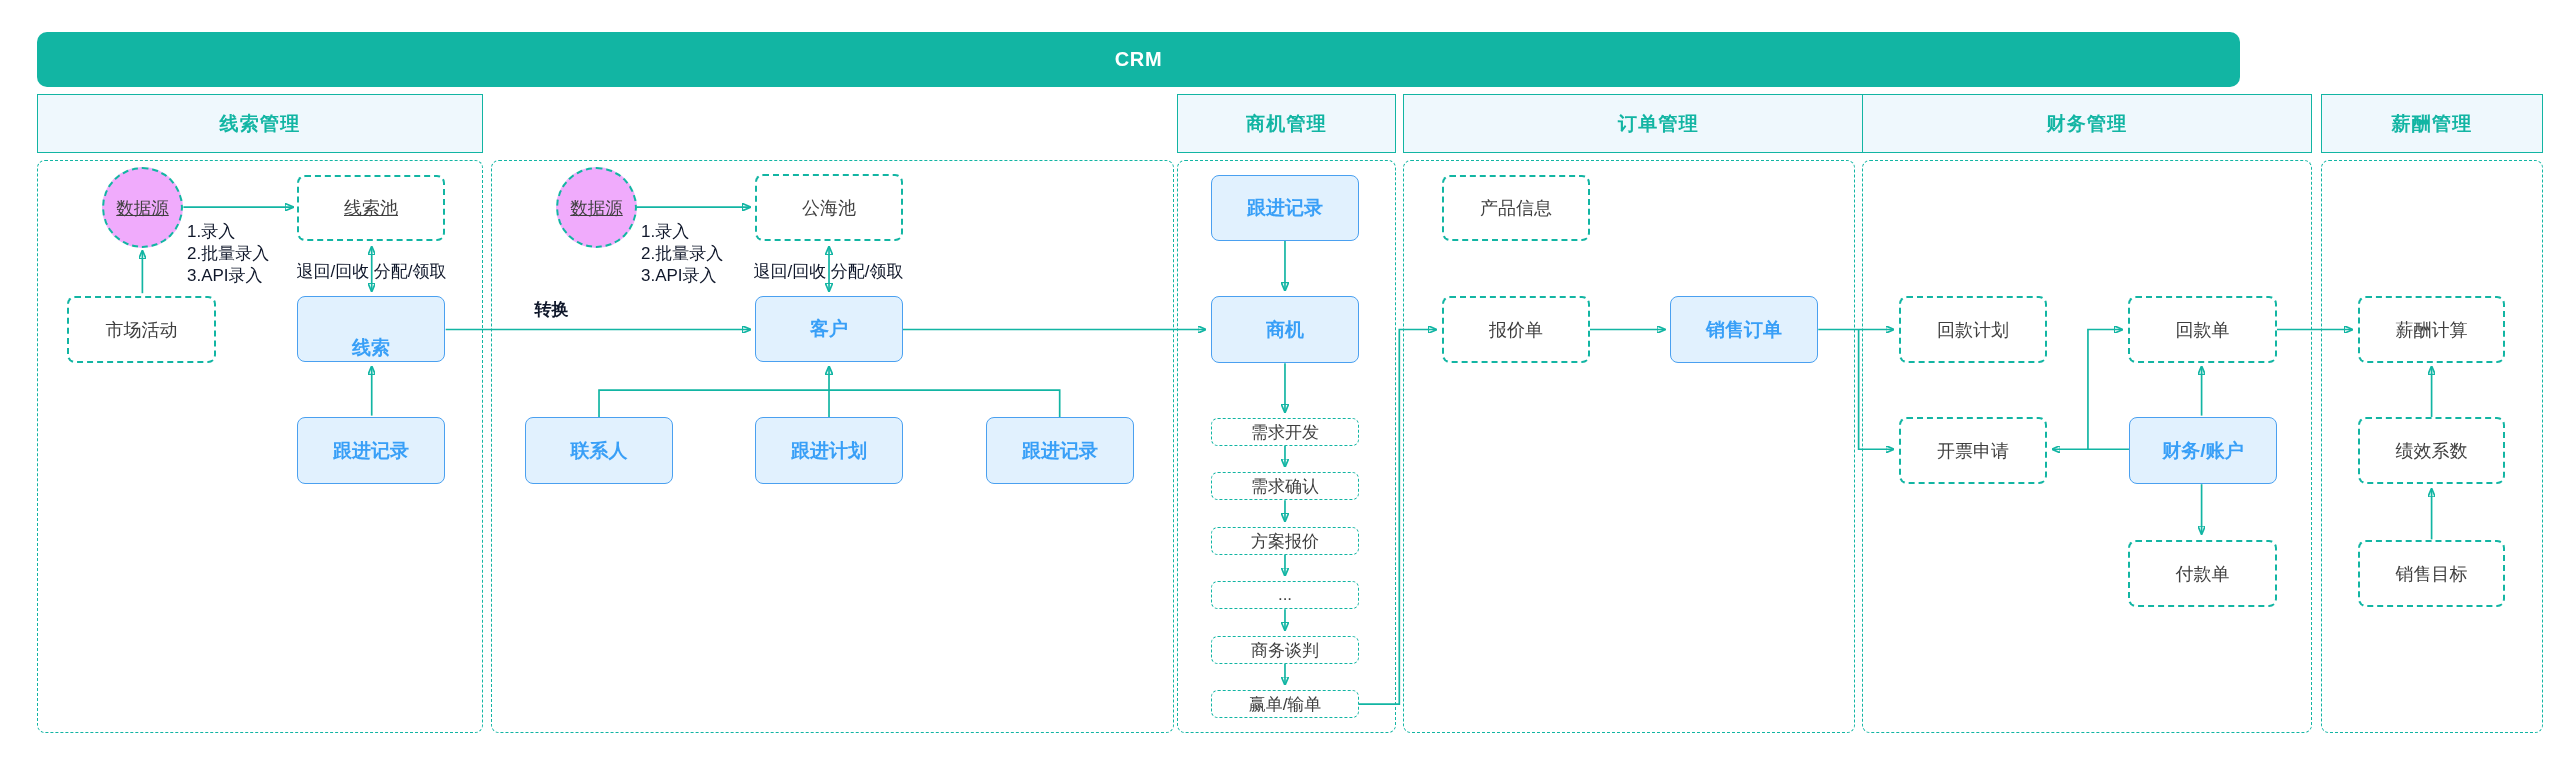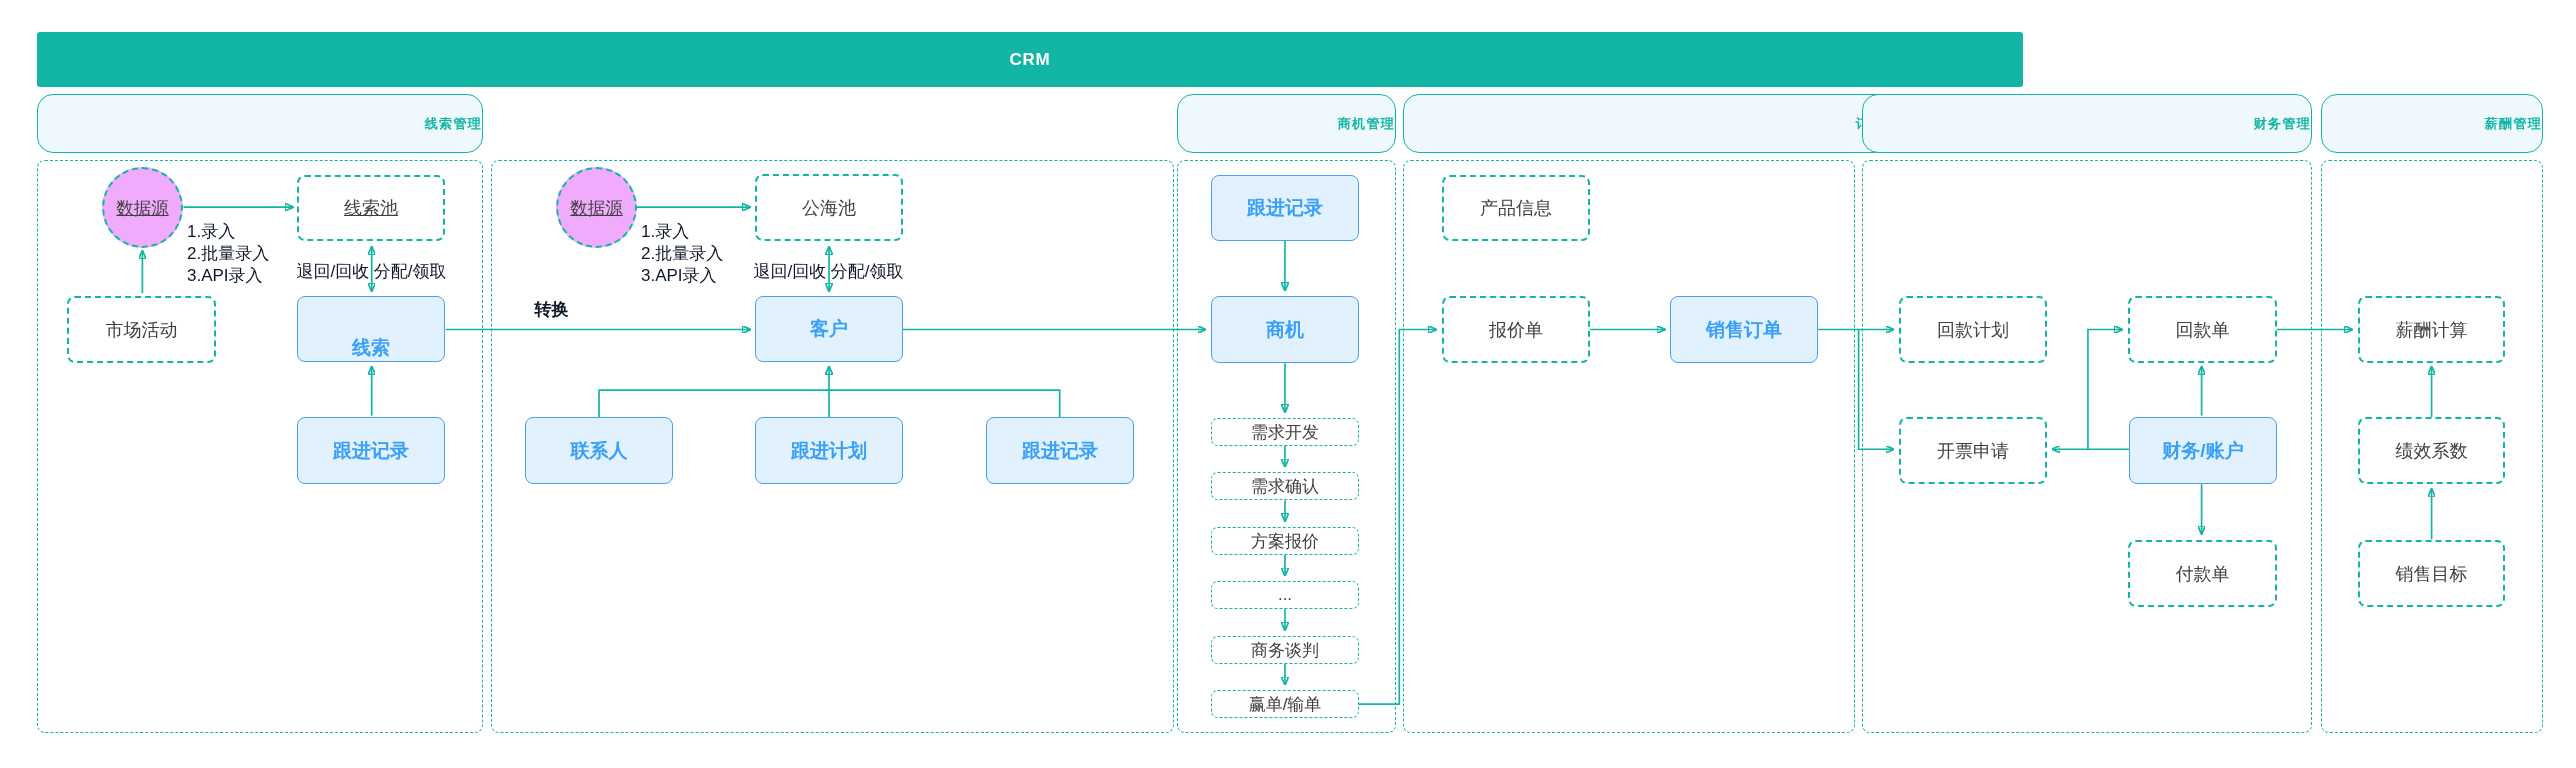--- a/index.html
+++ b/index.html
@@ -1,27 +1,27 @@
 <!DOCTYPE html>
 <html style="font-size:10.8px"><head>
 <meta charset="utf-8">
 <style>
   html,body{margin:0;padding:0;background:#ffffff;}
   body{font-family:"Liberation Sans", sans-serif;}
   #canvas{position:relative;width:2576px;height:768px;background:#ffffff;overflow:hidden;}
 
   
-  .crm-bar{position:absolute;left:37px;top:32px;width:1986px;height:55px;
-    background:#12b5a3;border-radius:3px;display:flex;align-items:center;justify-content:center;
-    color:#ffffff;font-size:17px;font-weight:bold;letter-spacing:0.7px;}
+  .crm-bar{position:absolute;left:37px;top:32px;width:2203px;height:55px;
+    background:#12b5a3;border-radius:10px;display:flex;align-items:center;justify-content:center;
+    color:#ffffff;font-size:20px;font-weight:bold;letter-spacing:0.7px;}
 
   
   .sec-head{position:absolute;top:94px;height:59px;background:#eff8fd;border:1.3px solid #12b5a3;
-    border-radius:16px;display:flex;align-items:center;justify-content:flex-end;
-    color:#12b5a3;font-size:13px;font-weight:bold;box-sizing:border-box;letter-spacing:1.3px;}
+    border-radius:0;display:flex;align-items:center;justify-content:center;
+    color:#12b5a3;font-size:19px;font-weight:bold;box-sizing:border-box;letter-spacing:1.3px;}
 
   
   .sec-body{position:absolute;top:160px;height:573px;border:1.3px dashed #12b5a3;
     border-radius:8px;box-sizing:border-box;background:transparent;}
 
   
   .node{position:absolute;box-sizing:border-box;display:flex;align-items:center;justify-content:center;
     text-align:center;background:#ffffff;}
   .node.dashed{border:2px dashed #12b5a3;border-radius:8px;color:#3f3f3f;font-size:18px;}
   .node.solid{border:1.7px solid #4aa0f0;border-radius:8px;background:#e1f1fe;

